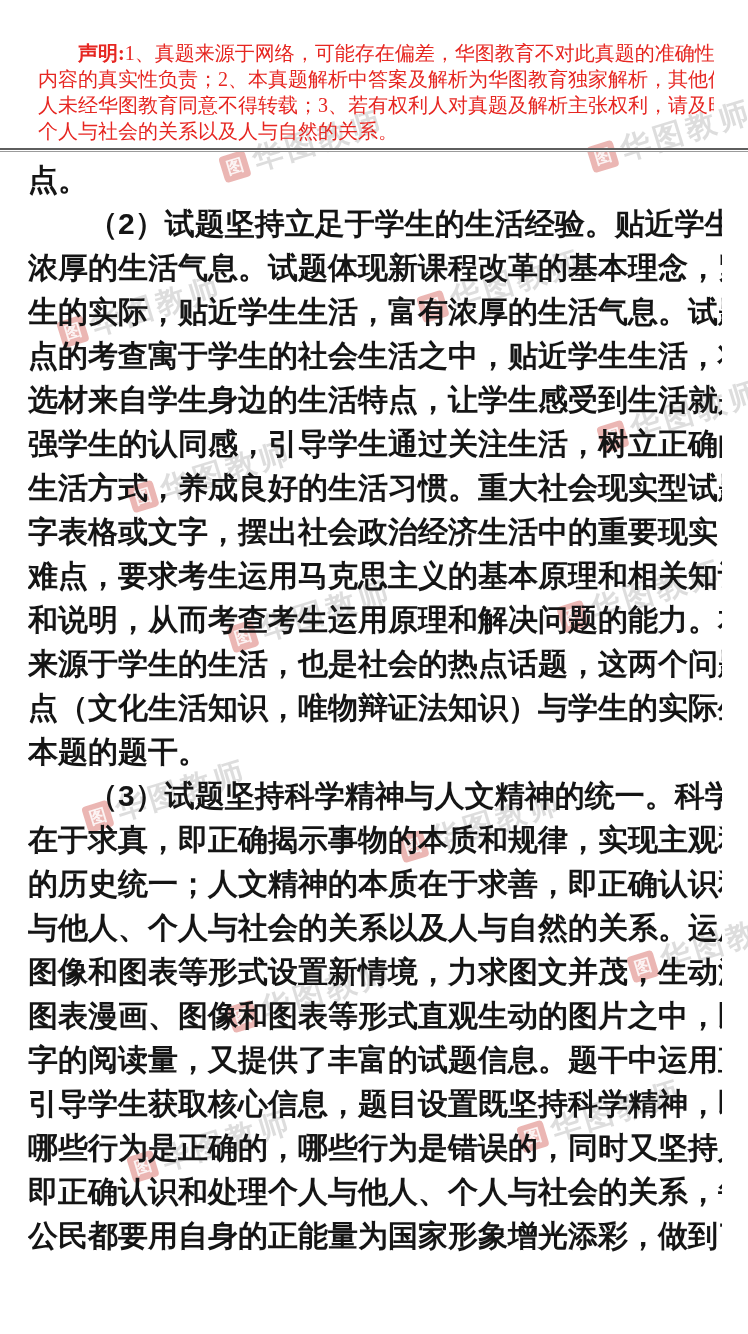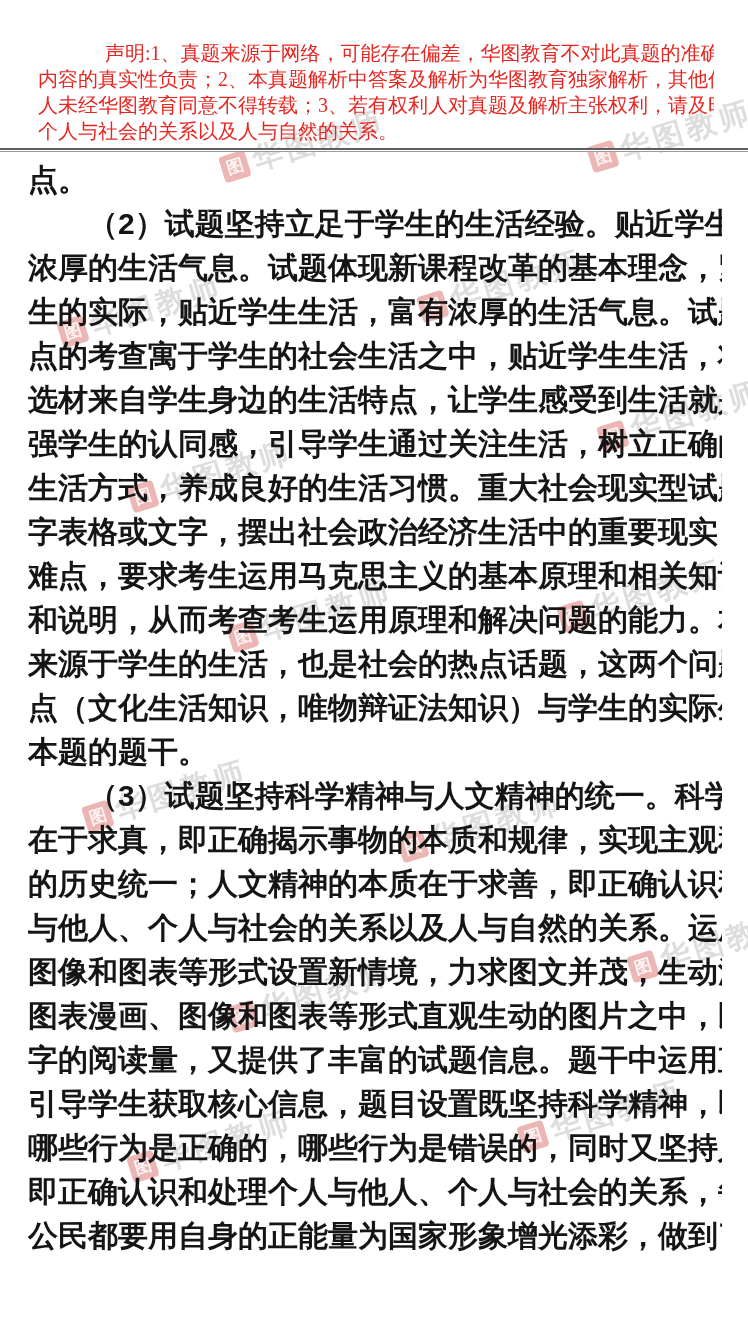--- a/index.html
+++ b/index.html
@@ -50,21 +50,21 @@
   .disclaimer {
     padding: 40px 34px 4px 38px;
     color: #e62621;
     font-family: "Liberation Serif", serif;
     font-size: 20px;
     line-height: 26px;
     font-weight: 500;
   }
   .disclaimer-line { white-space: nowrap; overflow: hidden; }
   .disclaimer-line.first { text-indent: 40px; }
-  .disclaimer-label { font-weight: normal; margin-left: 27px; }
+  .disclaimer-label { font-weight: bold; }
 
   .separator {
     width: 748px; height: 4px;
     box-sizing: border-box;
     border-top: 2px solid #5e5e5e;
     border-bottom: 1px solid #9b9b9b;
     background: #ffffff;
   }
 
   .bodytext {

